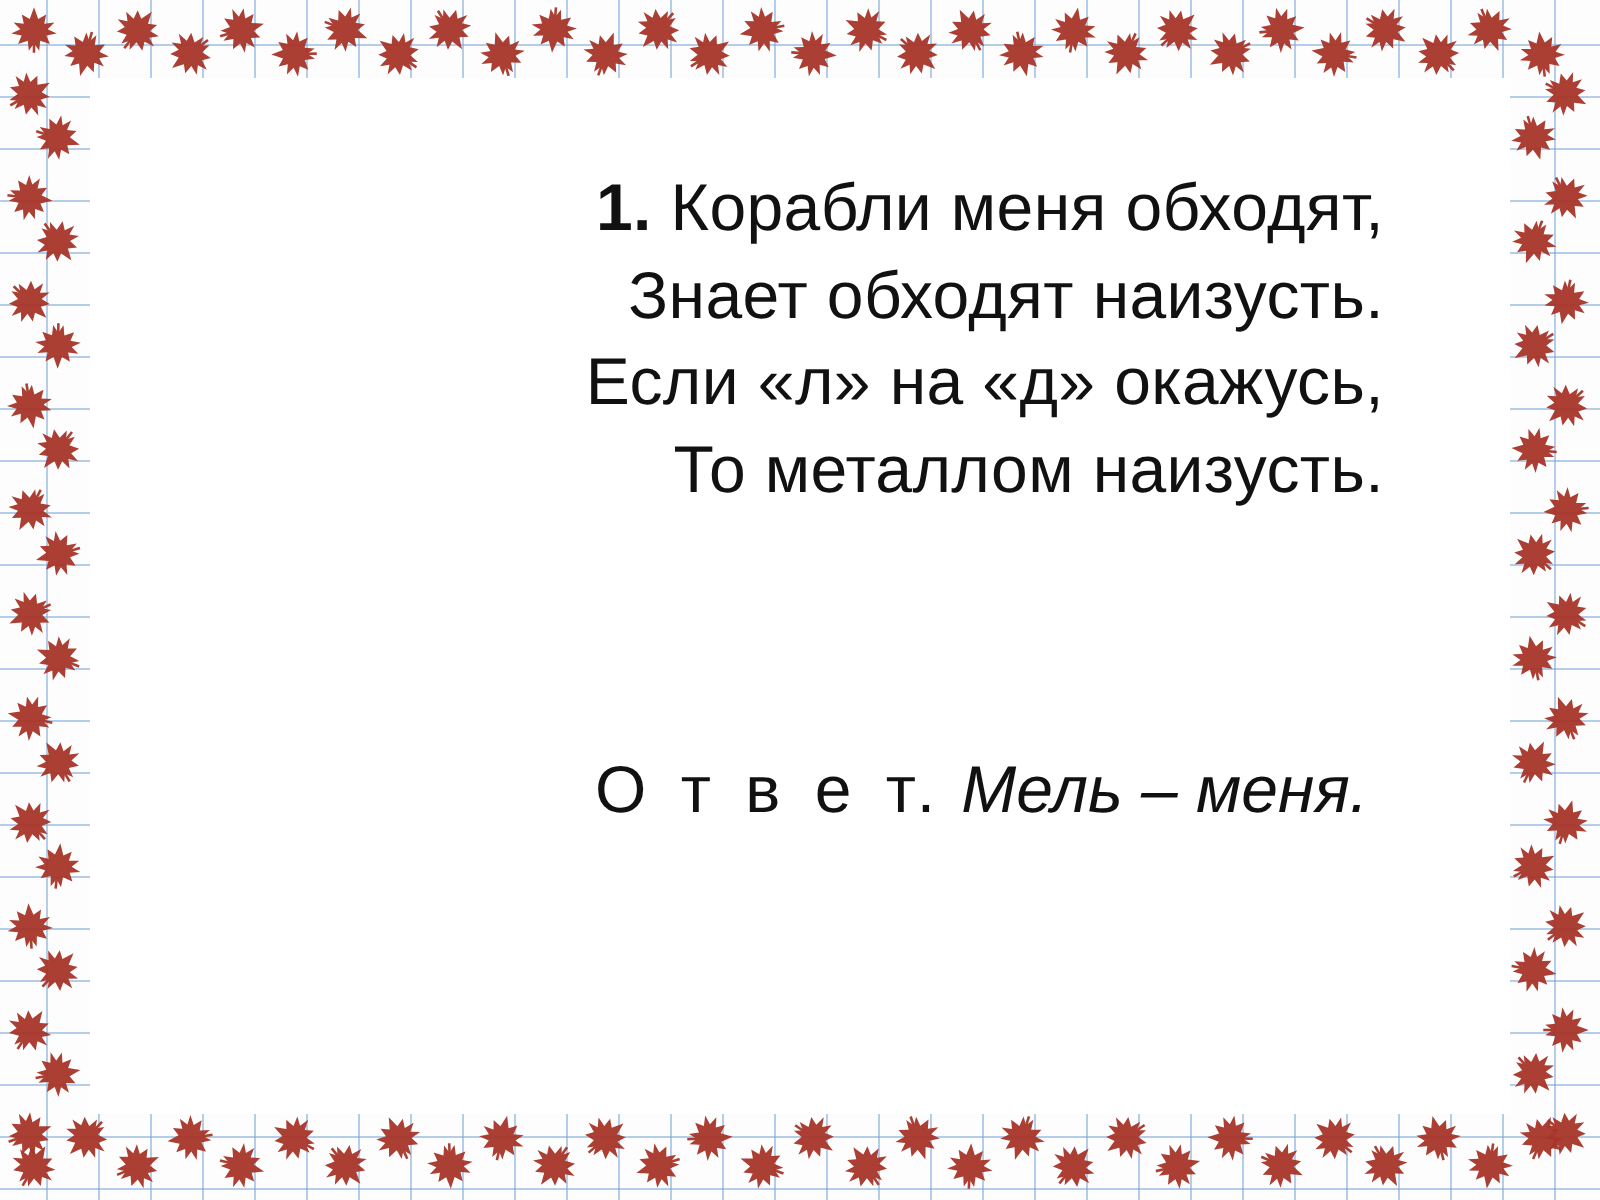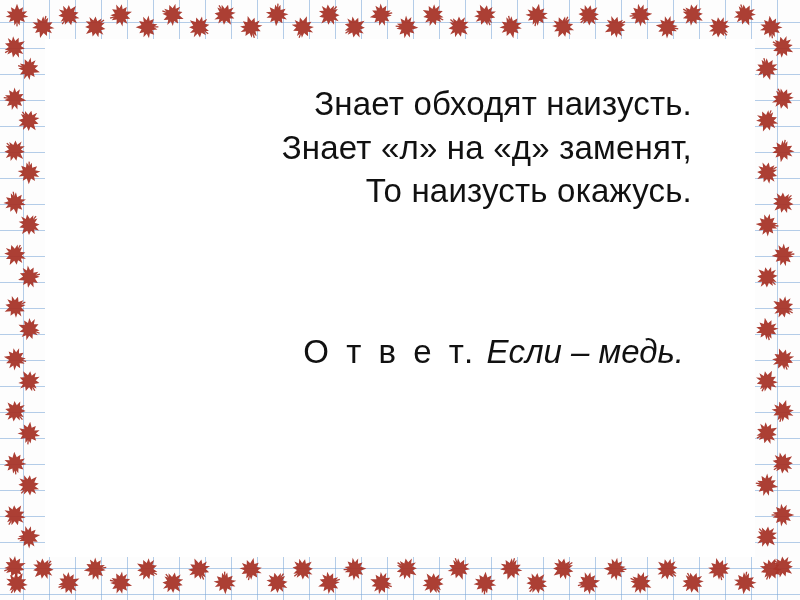--- a/index.html
+++ b/index.html
@@ -512,26 +512,30 @@
       <div class="leaf" style="left: 754px; top: 524px;"><svg viewBox="0 0 32 32" width="26" height="26" style="transform:rotate(137deg)">
           <path fill="#a8352a" d="M16 2 L18.6 9.2 L23.5 6.4 L22.3 12.1 L28.6 11.4 L24.4 15.6 L30 18.2 L23.6 19.4 L25.8 24.6 L19.8 22.6 L19.2 28.8 L16 24.2 L12.8 28.8 L12.2 22.6 L6.2 24.6 L8.4 19.4 L2 18.2 L7.6 15.6 L3.4 11.4 L9.7 12.1 L8.5 6.4 L13.4 9.2 Z"></path>
           <rect x="15.2" y="24" width="1.6" height="6" fill="#a8352a"></rect>
         </svg></div>
     </div>
 
   <div class="inner-page">
     <div class="content">
 
       <div class="riddle">
+        <div class="line first">
+          <span class="num">1.</span>
+          <span>Корабли меня обходят,</span>
+        </div>
         <div class="line">Знает обходят наизусть.</div>
-        <div class="line">Знает «л» на «д» заменят,</div>
-        <div class="line">То наизусть окажусь.</div>
+        <div class="line">Если «л» на «д» окажусь,</div>
+        <div class="line">То металлом наизусть.</div>
       </div>
 
       <div class="answer">
         <span class="label">О т в е т.</span>
-        <span class="value">Если – медь.</span>
+        <span class="value">Мель – меня.</span>
       </div>
 
     </div>
   </div>
 
 </div>
 
 </body></html>

